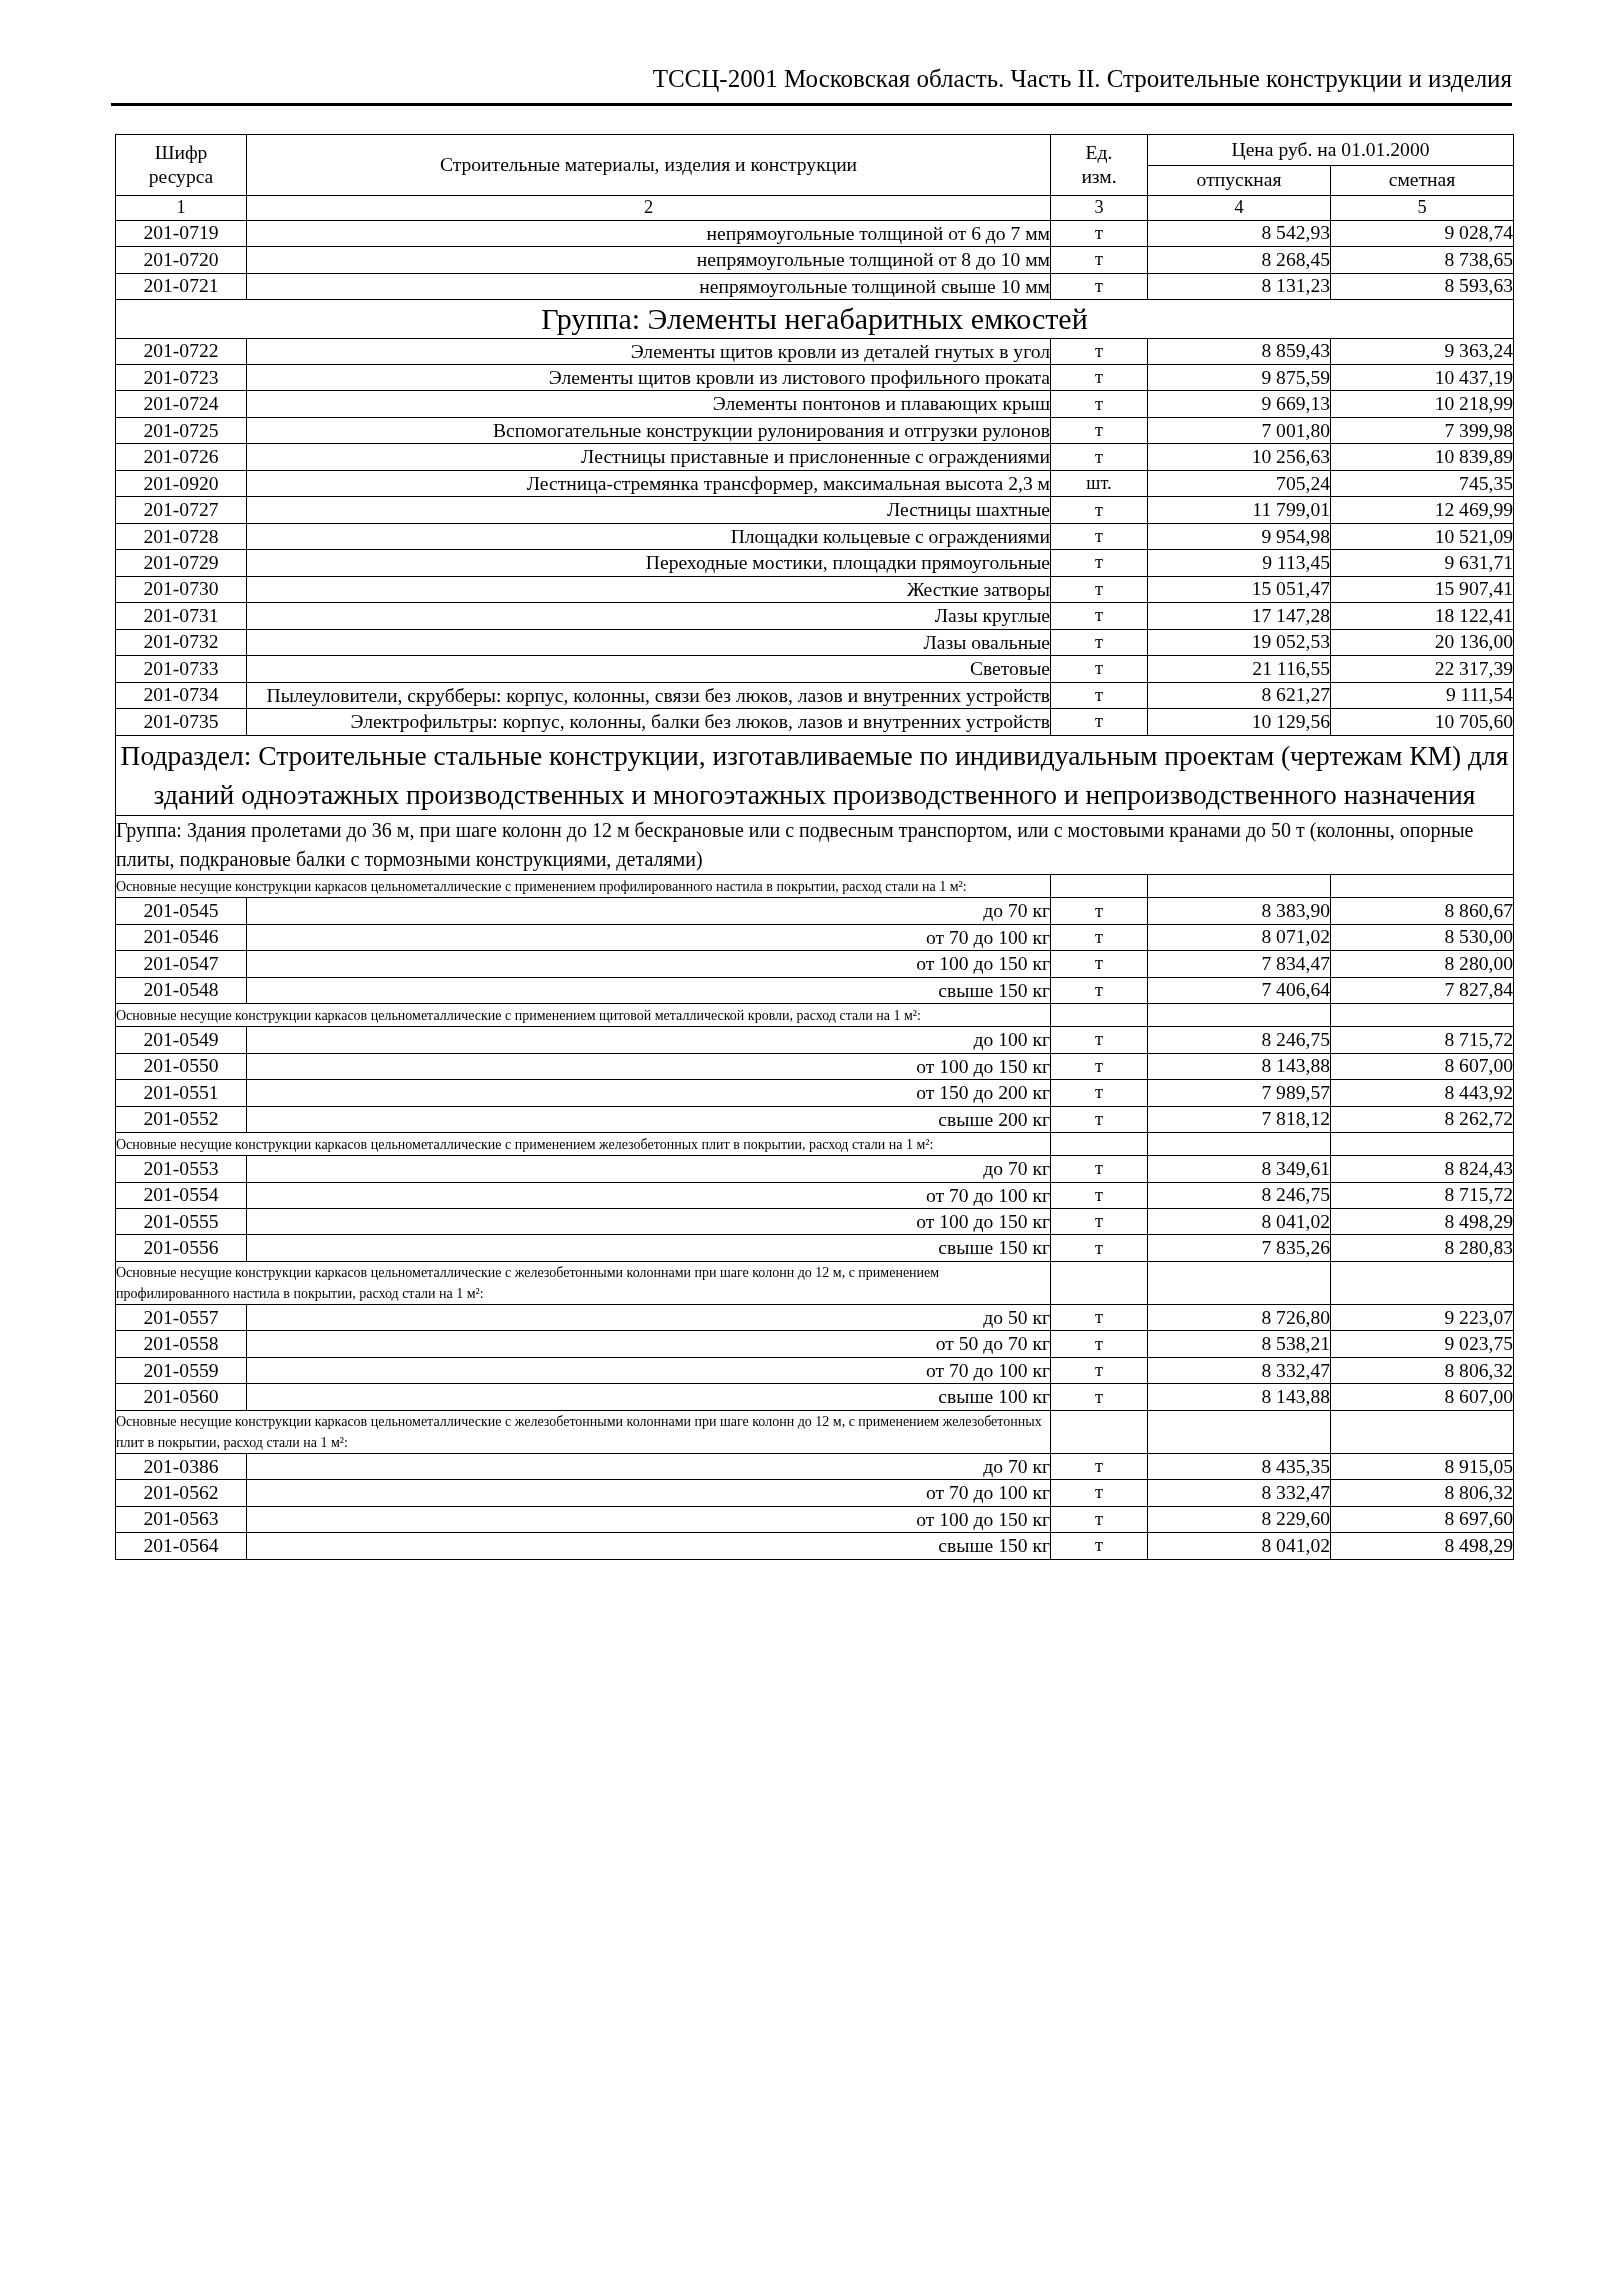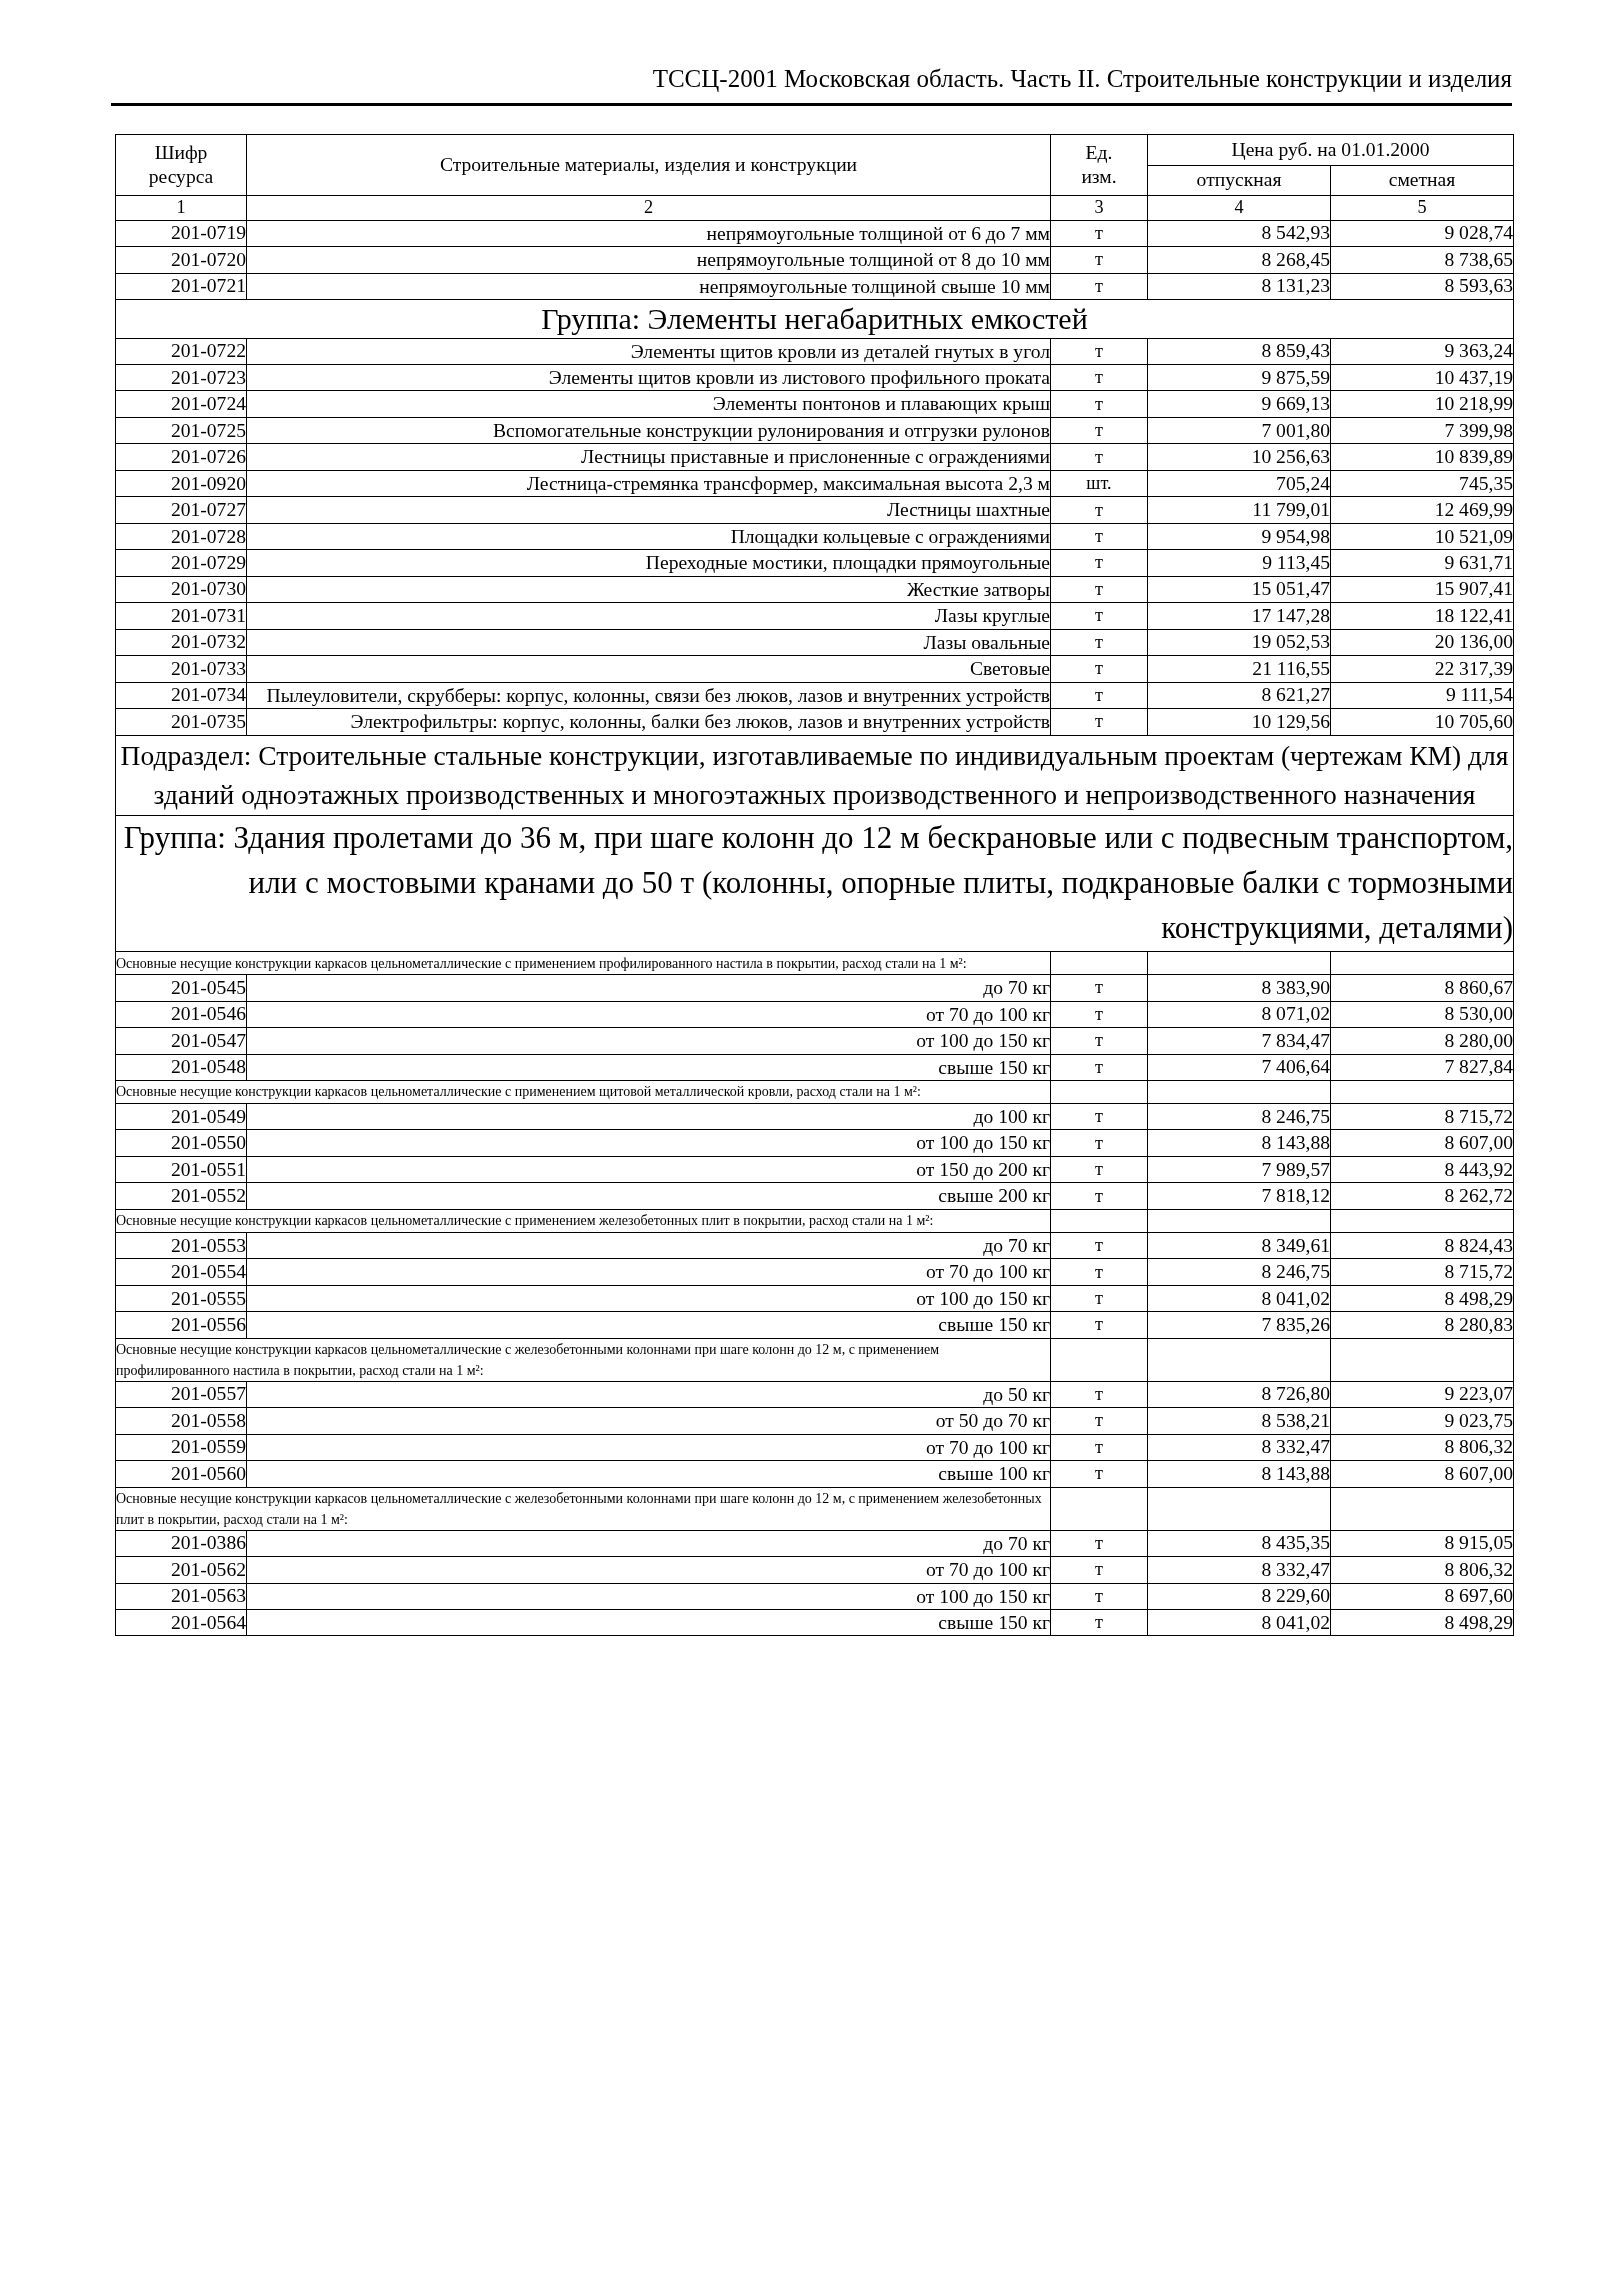--- a/index.html
+++ b/index.html
@@ -70,21 +70,21 @@
     padding: 3.9px 2.6px;
   }
   .hdr-tall { height: 60px; }
   .numrow td {
     text-align: center;
     height: 23.6px;
     font-size: 18.3px;
     padding: 1.3px 0;
   }
   .cell-code {
-    text-align: right;
+    text-align: center;
     font-size: 19.6px;
     padding: 3.9px 1.3px;
     white-space: nowrap;
   }
   .cell-name {
     text-align: right;
     font-size: 19.6px;
     padding: 4.6px 6.5px 4.6px 30px;
     line-height: 1.3;
   }
@@ -108,22 +108,22 @@
     line-height: 1.25;
   }
   .subsection-banner {
     text-align: center;
     font-size: 27.5px;
     font-weight: bold;
     padding: 14.4px 26px 15.7px 26px;
     line-height: 1.45;
   }
   .group-banner-lg {
-    text-align: right;
-    font-size: 31px;
+    text-align: left;
+    font-size: 20px;
     font-weight: bold;
     padding: 13px 26px 14.4px 26px;
     line-height: 1.45;
   }
   
   .desc-cell {
     text-align: left;
     font-size: 14px;
     padding: 6.5px 9.2px 7.9px 30px;
     line-height: 1.5;

